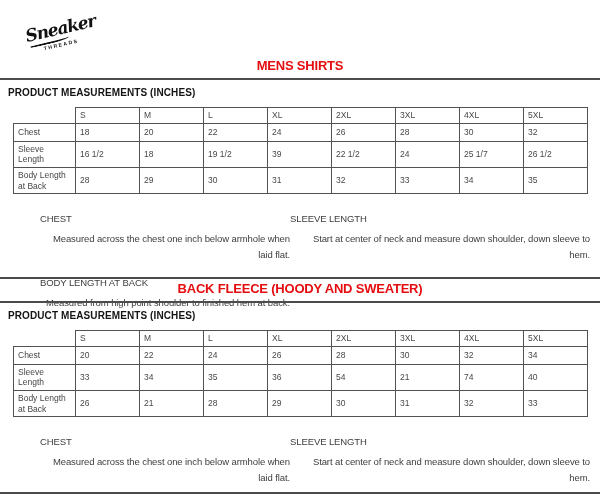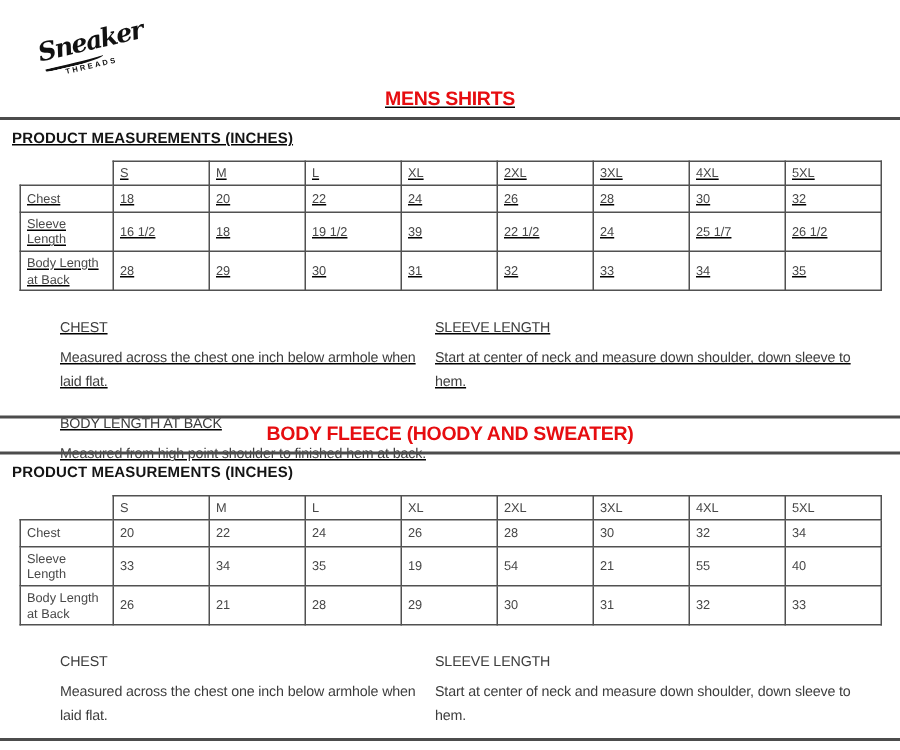--- a/index.html
+++ b/index.html
@@ -28,21 +28,21 @@
     border-radius:0 0 60% 20%;margin:-1px 0 0 2px;
   }
   .logo-sub{
     display:block;
     font-size:5px;font-weight:bold;letter-spacing:1.6px;
     margin:1px 0 0 15px;
   }
 
   
   .size-section{position:absolute;left:0;width:600px;}
-  #section-0{top:58px;text-decoration:underline;}
+  #section-0{top:58px;}
   #section-1{top:281px;}
 
   .section-title{
     margin:0 0 5px 0;
     text-align:center;
     font-size:13px;font-weight:bold;
     letter-spacing:-0.2px;
     color:#e60d10;
   }
   .title-rule,.section-end-rule{
@@ -86,20 +86,21 @@
   .term{
     font-size:9.5px;color:#3d3d3d;
     letter-spacing:-0.1px;
     margin:0 0 7px 0;
   }
   .definition{
     font-size:9.5px;color:#3d3d3d;
     letter-spacing:-0.1px;
     line-height:1.7;
     margin:0 0 14px 0;
+    text-align:right;
   }
   .section-end-rule{position:absolute;left:0;}
   #end-rule-0{top:277px;}
   #end-rule-1{top:492px;}
 </style>
 </head>
 <body>
 
 <div class="page">
 
@@ -184,21 +185,21 @@
       <div class="notes-col-right">
           <div class="term">SLEEVE LENGTH</div>
           <div class="definition">Start at center of neck and measure down shoulder, down sleeve to hem.</div>
         </div>
     </div>
   </section>
 
   <div class="section-end-rule" id="end-rule-0"></div>
 
   <section class="size-section" id="section-1">
-    <h1 class="section-title">BODY FLEECE (HOODY AND SWEATER)</h1>
+    <h1 class="section-title">BACK FLEECE (HOODY AND SWEATER)</h1>
     <div class="title-rule"></div>
     <h2 class="measure-heading">PRODUCT MEASUREMENTS (INCHES)</h2>
     <table class="size-table">
         <colgroup>
           <col class="labelcol">
           <col class="sizecol">
           <col class="sizecol">
           <col class="sizecol">
           <col class="sizecol">
           <col class="sizecol">
@@ -229,24 +230,24 @@
             <td>28</td>
             <td>30</td>
             <td>32</td>
             <td>34</td>
           </tr>
           <tr>
             <td>Sleeve Length</td>
             <td>33</td>
             <td>34</td>
             <td>35</td>
-            <td>19</td>
+            <td>36</td>
             <td>54</td>
             <td>21</td>
-            <td>55</td>
+            <td>74</td>
             <td>40</td>
           </tr>
           <tr>
             <td>Body Length at Back</td>
             <td>26</td>
             <td>21</td>
             <td>28</td>
             <td>29</td>
             <td>30</td>
             <td>31</td>

